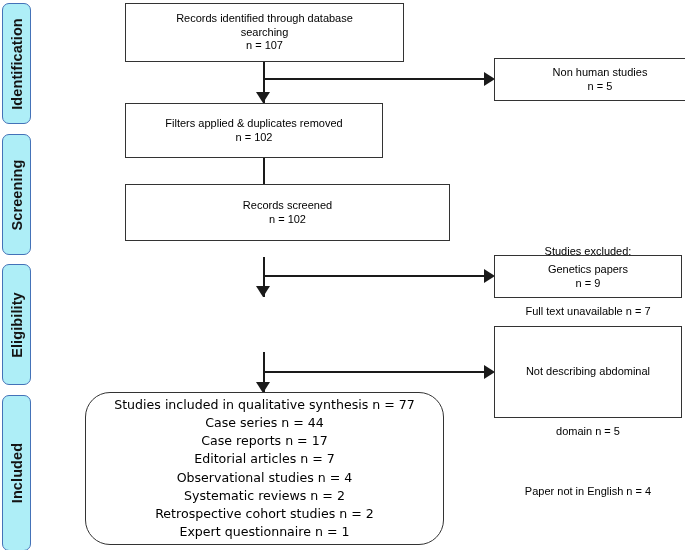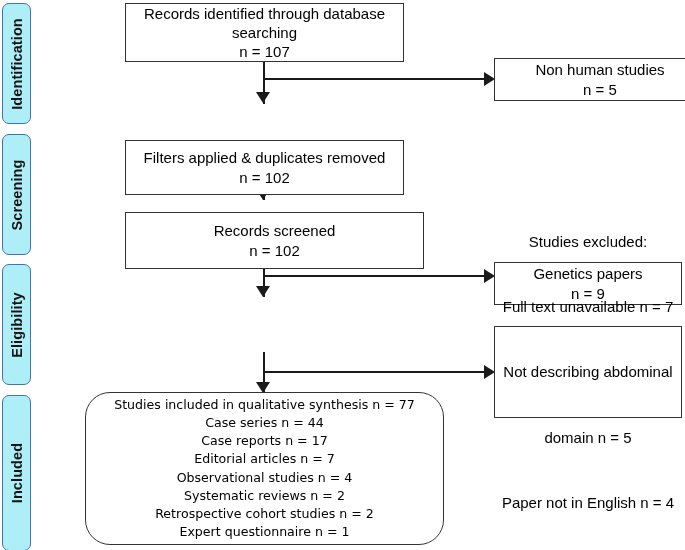--- a/index.html
+++ b/index.html
@@ -41,21 +41,21 @@
     position: absolute;
     box-sizing: border-box;
     background: #ffffff;
     border: 1.6px solid #333333;
     display: flex;
     flex-direction: column;
     align-items: center;
     justify-content: center;
     text-align: center;
     color: #000000;
-    font-size: 15px;
+    font-size: 11px;
     line-height: 1.27;
     padding: 2px 6px;
   }
   .box .line { display: block; white-space: nowrap; }
 
   
   .box.summary {
     font-family: "DejaVu Sans", sans-serif;
     font-size: 12.6px;
     line-height: 1.44;
@@ -124,37 +124,37 @@
   <div class="arrow-down" style="left:256px; top:382px;"></div>
   <div class="hline" style="left:263px; top:371px; width:223px;"></div>
   <div class="arrow-right" style="left:484px; top:364.5px;"></div>
 
   <div class="box" style="left:125px; top:3px; width:279px; height:59px;">
     <span class="line">Records identified through database</span>
     <span class="line">searching</span>
     <span class="line">n = 107</span>
   </div>
 
-  <div class="box" style="left:125px; top:103px; width:279px; height:55px;margin-top:37px;">
+  <div class="box" style="left:125px; top:103px; width:258px; height:55px;">
     <span class="line">Filters applied &amp; duplicates removed</span>
     <span class="line">n = 102</span>
   </div>
 
-  <div class="box" style="left:125px; top:212px; width:299px; height:57px;">
+  <div class="box" style="left:125px; top:184px; width:325px; height:57px;">
     <span class="line">Records screened</span>
     <span class="line">n = 102</span>
   </div>
 
 
   <div class="box" style="left:494px; top:58px; width:212px; height:43px;">
     <span class="line">Non human studies</span>
     <span class="line">n = 5</span>
   </div>
 
-  <div class="box" style="left:494px; top:262px; width:188px; height:43px;">
+  <div class="box" style="left:494px; top:255px; width:188px; height:43px;">
     <span class="line">Genetics papers</span>
     <span class="line">n = 9</span>
   </div>
 
   <div class="box" style="left:494px; top:326px; width:188px; height:92px;gap:46px;">
     <span class="line">Studies excluded:</span>
     <span class="line">Full text unavailable n = 7</span>
     <span class="line">Not describing abdominal</span>
     <span class="line">domain n = 5</span>
     <span class="line">Paper not in English n = 4</span>

